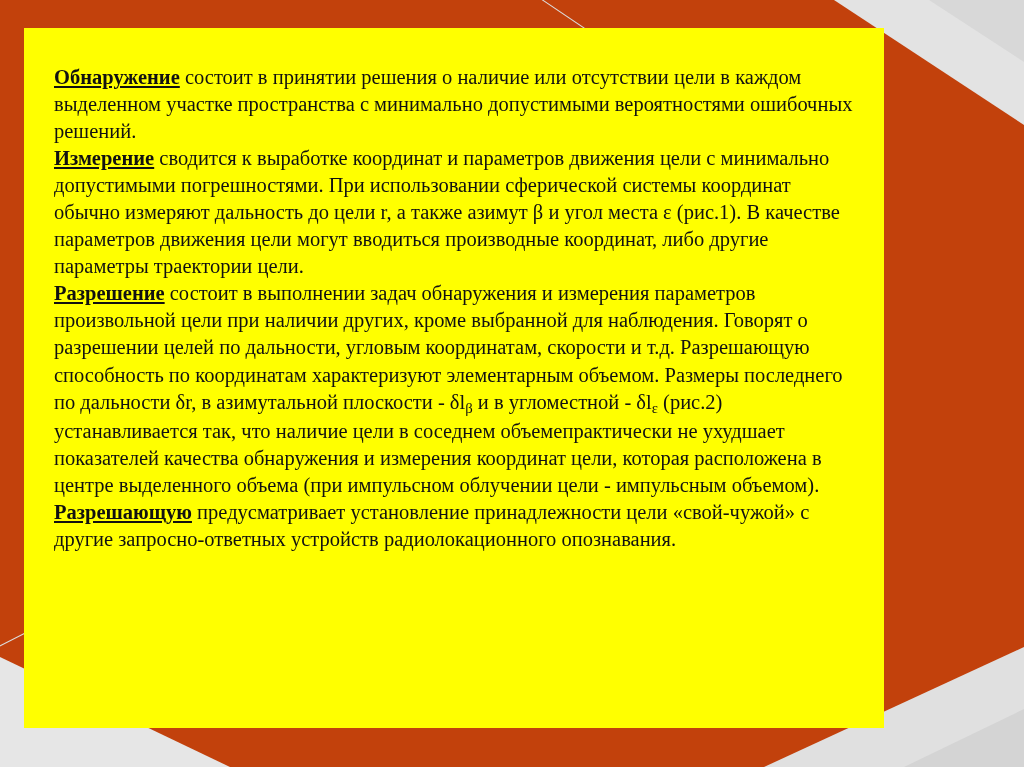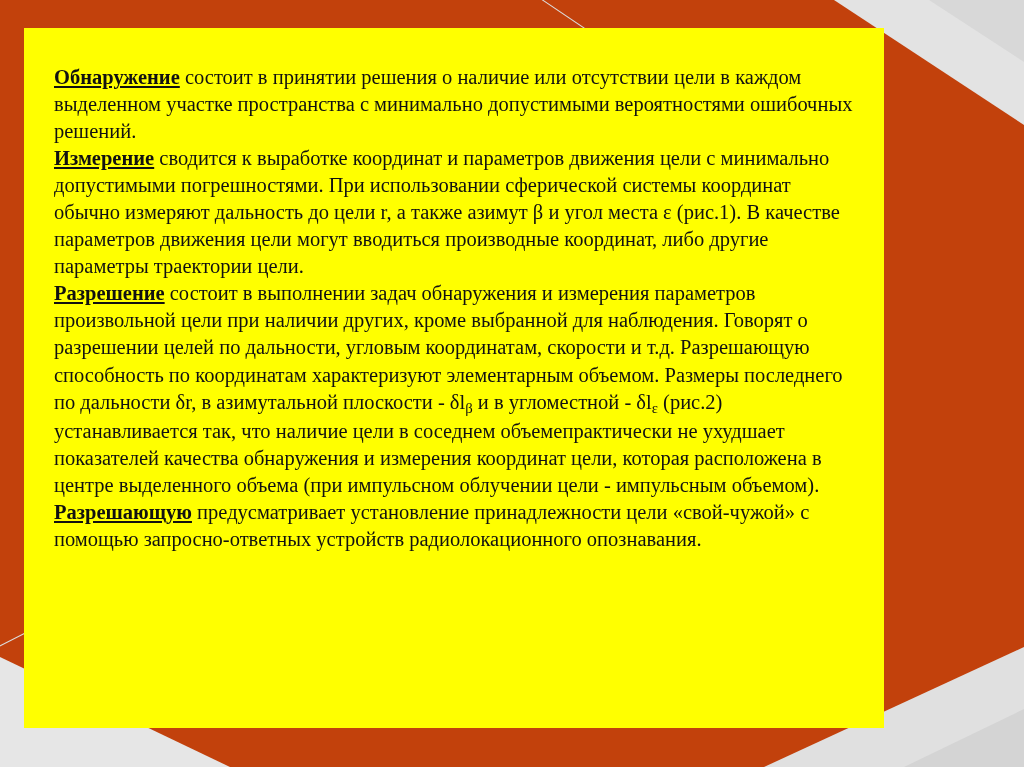--- a/index.html
+++ b/index.html
@@ -132,18 +132,18 @@
   <div class="content-box">
     <div class="body-text">
 
       <p class="para"><span class="term">Обнаружение</span><span> состоит в принятии решения о наличие или отсутствии цели в каждом выделенном участке пространства с минимально допустимыми вероятностями ошибочных решений.</span></p>
 
       <p class="para"><span class="term">Измерение</span><span> сводится к выработке координат и параметров движения цели с минимально допустимыми погрешностями. При использовании сферической системы координат обычно измеряют дальность до цели r, а также азимут β и угол места ε (рис.1). В качестве параметров движения цели могут вводиться производные координат, либо другие параметры траектории цели.</span></p>
 
       <p class="para"><span class="term">Разрешение</span><span> состоит в выполнении задач обнаружения и измерения параметров произвольной цели при наличии других, кроме выбранной для наблюдения. Говорят о разрешении целей по дальности, угловым координатам, скорости и т.д. Разрешающую способность по координатам характеризуют элементарным объемом. Размеры последнего по дальности δr, в азимутальной плоскости - δl</span><span class="sub">β</span><span>  и в угломестной - δl</span><span class="sub">ε</span><span> (рис.2) устанавливается так, что наличие цели в соседнем объемепрактически не ухудшает показателей качества обнаружения и измерения координат цели, которая расположена в центре выделенного объема (при импульсном облучении цели - импульсным объемом).</span></p>
 
 
-      <p class="para"><span class="term">Разрешающую</span><span> предусматривает установление принадлежности цели «свой-чужой» с помощью запросно-ответных устройств радиолокационного опознавания.</span></p>
+      <p class="para"><span class="term">Разрешающую</span><span> предусматривает установление принадлежности цели «свой-чужой» с другие запросно-ответных устройств радиолокационного опознавания.</span></p>
 
     </div>
   </div>
 
 </div>
 
 </body></html>

